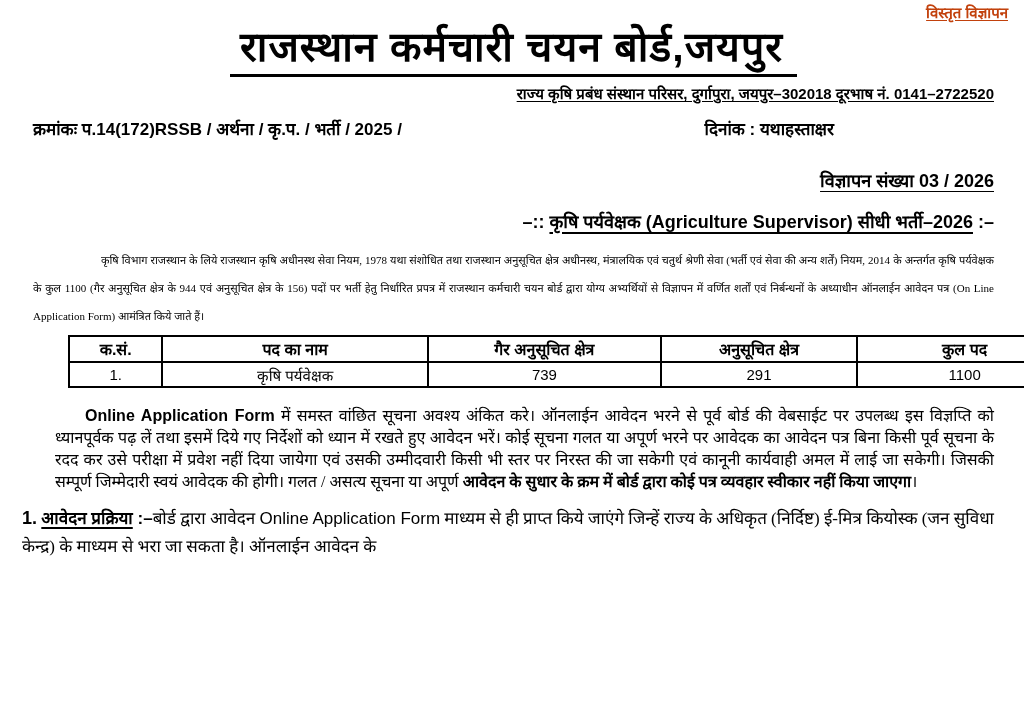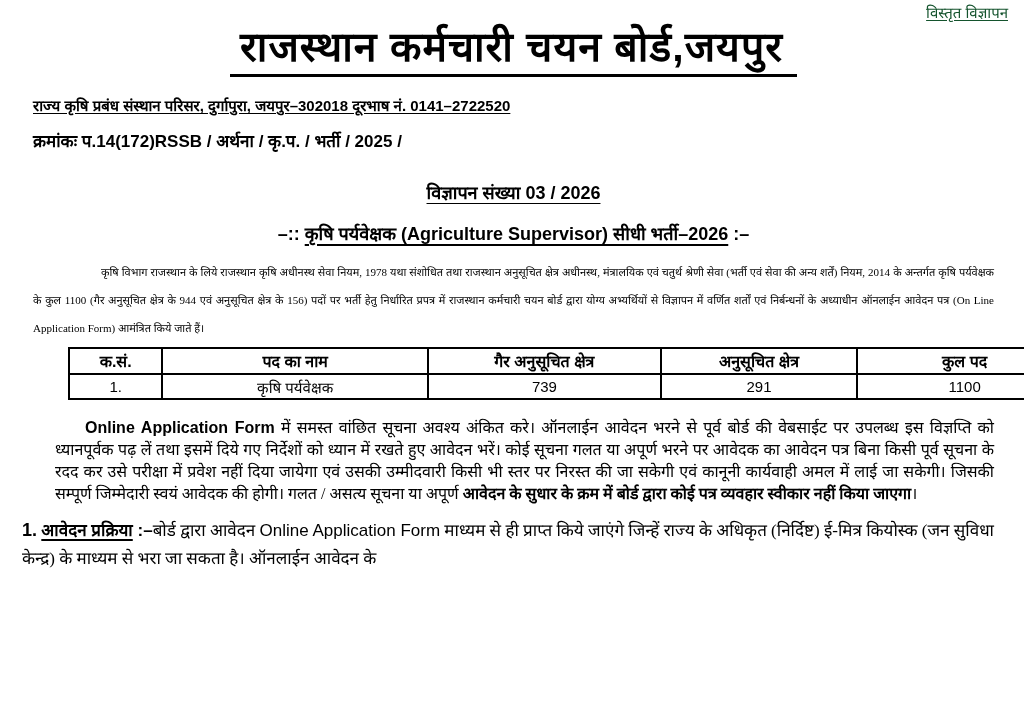--- a/index.html
+++ b/index.html
@@ -10,69 +10,69 @@
     background: #ffffff;
     color: #000000;
     font-family: "Liberation Serif", "DejaVu Sans", serif;
     position: relative;
   }
   .page { padding: 2px 30px 0 33px; }
 
   .top-link-row { text-align: right; margin-right: -14px; }
   .top-link {
     font-family: "Liberation Sans", sans-serif;
-    font-weight: normal;
+    font-weight: bold;
     font-size: 15px;
     text-decoration: underline;
     text-underline-offset: 2px;
-    color: #14532d;
+    color: #c2410c;
   }
 
   .title-row { text-align: center; margin-top: 4px; }
   .board-title {
     display: inline-block;
     font-family: "Liberation Sans", sans-serif;
     font-size: 41px;
     font-weight: bold;
     line-height: 1.05;
     border-bottom: 3px solid #000;
     padding: 0 14px 5px 10px;
     letter-spacing: 1px;
   }
 
-  .subtitle-row { text-align: left; margin-top: 18px; }
+  .subtitle-row { text-align: right; margin-top: 6px; }
   .board-subtitle {
     font-family: "Liberation Sans", sans-serif;
     font-weight: bold;
     font-size: 15px;
     text-decoration: underline;
     text-underline-offset: 2px;
   }
 
   .ref-row {
     display: flex;
     margin-top: 14px;
     font-family: "Liberation Sans", sans-serif;
     font-weight: bold;
     font-size: 17px;
     gap: 32px;
   }
   .ref-date { margin-left: auto; margin-right: 160px; }
 
-  .notice-row { text-align: center; margin-top: 28px; }
+  .notice-row { text-align: right; margin-top: 28px; }
   .notice-number {
     font-family: "Liberation Sans", sans-serif;
     font-weight: bold;
     font-size: 18px;
     text-decoration: underline;
     text-underline-offset: 4px;
   }
 
   .post-heading-row {
-    text-align: center;
+    text-align: right;
     margin-top: 17px;
     font-family: "Liberation Sans", sans-serif;
     font-weight: bold;
     font-size: 18px;
   }
   .post-heading-row .u {
     text-decoration: underline;
     text-underline-offset: 4px;
     text-decoration-thickness: 2px;
   }
@@ -156,20 +156,21 @@
   <div class="title-row">
     <span class="board-title">राजस्थान कर्मचारी चयन बोर्ड,जयपुर</span>
   </div>
 
   <div class="subtitle-row">
     <span class="board-subtitle">राज्य कृषि प्रबंध संस्थान परिसर, दुर्गापुरा, जयपुर–302018 दूरभाष नं. 0141–2722520</span>
   </div>
 
   <div class="ref-row">
     <span class="ref-no">क्रमांकः प.14(172)RSSB / अर्थना / कृ.प. / भर्ती / 2025 /</span>
+    <span class="ref-date">दिनांक : यथाहस्ताक्षर</span>
   </div>
 
   <div class="notice-row">
     <span class="notice-number">विज्ञापन संख्या 03 / 2026</span>
   </div>
 
   <div class="post-heading-row"><span>–:: </span><span class="u">कृषि पर्यवेक्षक (Agriculture Supervisor) सीधी भर्ती–2026</span><span> :–</span></div>
 
   <div class="intro"><span>कृषि विभाग राजस्थान के लिये राजस्थान कृषि अधीनस्थ सेवा नियम, 1978 यथा संशोधित तथा राजस्थान अनुसूचित क्षेत्र अधीनस्थ, मंत्रालयिक एवं चतुर्थ श्रेणी सेवा (भर्ती एवं सेवा की अन्य शर्तें) नियम, 2014 के अन्तर्गत कृषि पर्यवेक्षक के कुल 1100 (गैर अनुसूचित क्षेत्र के 944 एवं अनुसूचित क्षेत्र के 156) पदों पर भर्ती हेतु निर्धारित प्रपत्र में राजस्थान कर्मचारी चयन बोर्ड द्वारा योग्य अभ्यर्थियों से विज्ञापन में वर्णित शर्तों एवं निर्बन्धनों के अध्याधीन ऑनलाईन आवेदन पत्र </span><span class="latin-serif">(On Line Application Form)</span><span> आमंत्रित किये जाते हैं।</span></div>
 

